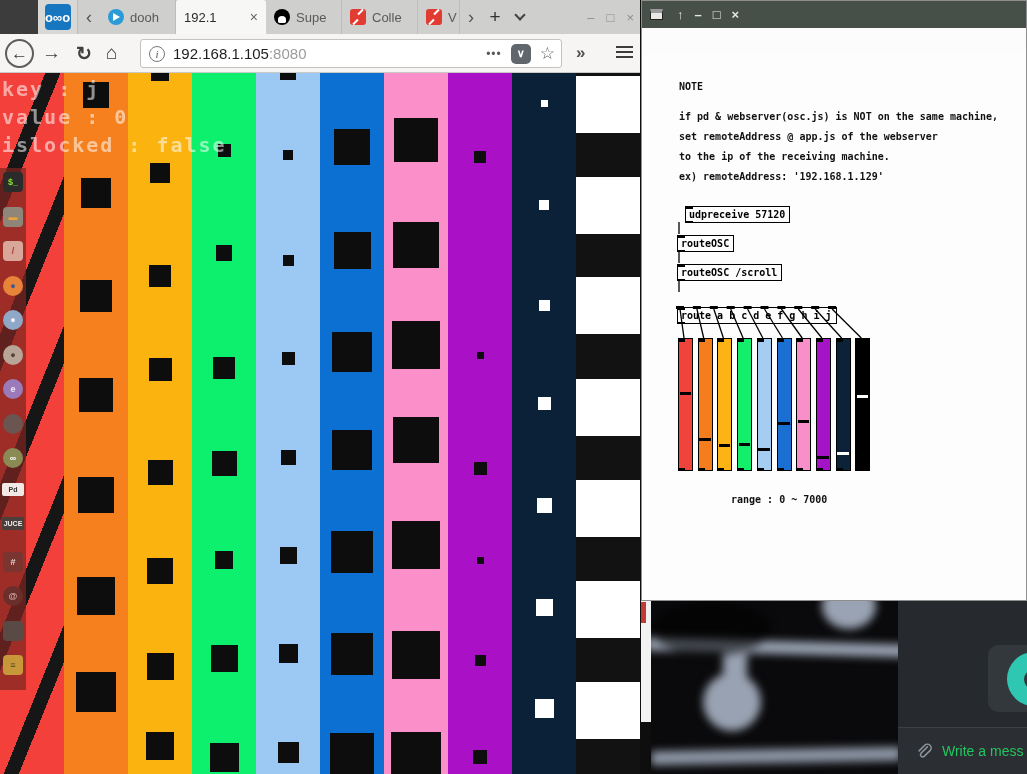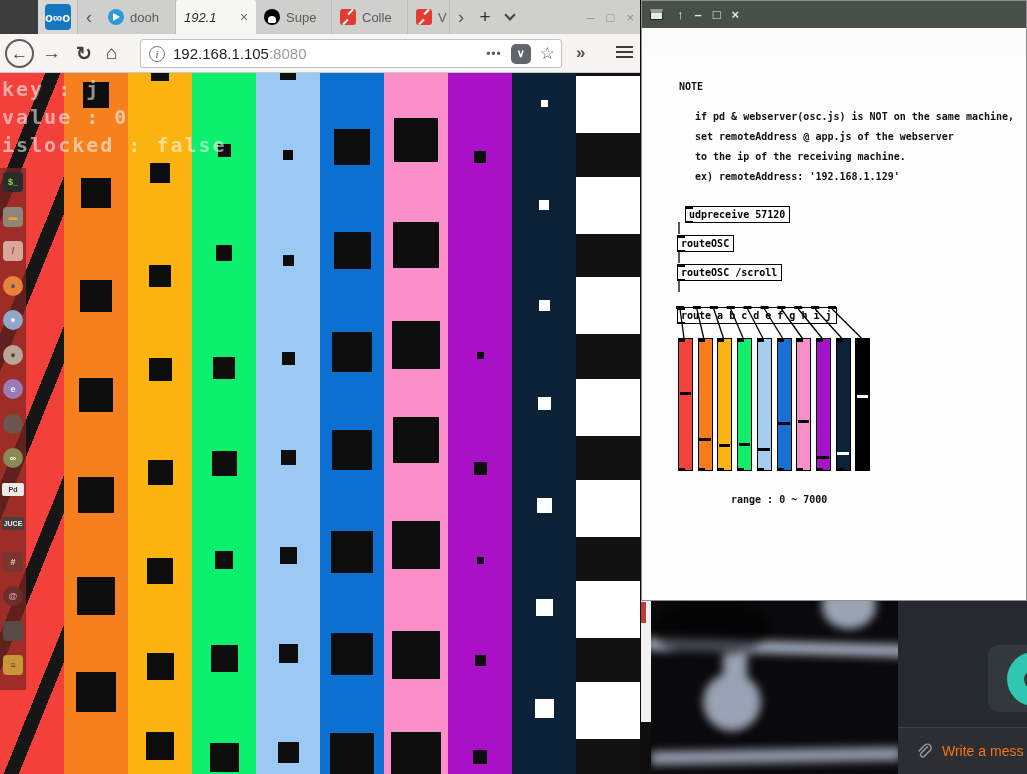--- a/index.html
+++ b/index.html
@@ -9,21 +9,21 @@
 
   
   #browser { position:absolute; left:0; top:0; width:640px; height:774px; background:#d2d2d0; }
   #tabbar { position:absolute; left:0; top:0; width:640px; height:34px; background:#cfcfcd; }
   .corner-block { position:absolute; left:0; top:0; width:38px; height:34px; background:#3c3c3c; }
   #tabstrip { position:absolute; left:38px; top:0; height:34px; display:flex; align-items:center; }
   .pinned-tab { width:40px; height:34px; display:flex; align-items:center; justify-content:center; background:#d8d8d6; border-right:1px solid #bcbcba; }
   .oc-icon { width:26px; height:26px; background:#1677c0; border-radius:4px; color:#fff; font-weight:bold; font-size:13px; display:flex; align-items:center; justify-content:center; }
   .tab-scroll { width:22px; height:34px; display:flex; align-items:center; justify-content:center; color:#555; font-size:18px; }
   .tab { position:relative; height:34px; display:flex; align-items:center; gap:6px; padding:0 8px; width:76px; overflow:hidden; border-right:1px solid #bdbdbb; color:#5a5a5a; font-size:13px; }
-  .tab.active { background:#f7f7f5; border-right:none; border-radius:3px 3px 0 0; color:#2b2b2b; width:80px;font-style:italic; }
+  .tab.active { background:#f7f7f5; border-right:none; border-radius:3px 3px 0 0; color:#2b2b2b; width:90px; }
   .tab.narrow { width:42px; }
   .tab .close { margin-left:auto; color:#666; font-size:14px; }
   .fav { width:16px; height:16px; flex:0 0 16px; position:relative; }
   .fav.doo { background:#2a9bd6; border-radius:50%; }
   .fav.doo .tri { position:absolute; left:5px; top:4px; width:0; height:0; border-left:7px solid #fff; border-top:4px solid transparent; border-bottom:4px solid transparent; }
   .fav.gh { background:#000; border-radius:50%; }
   .fav.gh .blob { position:absolute; left:4px; bottom:2px; width:8px; height:7px; background:#fff; border-radius:50% 50% 20% 20%; }
   .fav.red { background:#e23b31; border-radius:3px; }
   .fav.red .s1 { position:absolute; right:2px; top:2px; width:7px; height:2px; background:#fff; transform:rotate(-45deg); }
   .fav.red .s2 { position:absolute; left:2px; bottom:2px; width:7px; height:2px; background:#fff; transform:rotate(-45deg); }
@@ -83,21 +83,21 @@
   #sliver { position:absolute; left:641px; top:601px; width:10px; height:121px; background:#f2f2f2; }
   #sliver .redrect { position:absolute; left:0; top:1px; width:5px; height:21px; background:#c23a34; }
   #video { position:absolute; left:651px; top:601px; width:247px; height:173px; background:#0a0a0c; overflow:hidden; }
   #video .art { position:absolute; inset:0; filter:blur(4px); }
   .vb { position:absolute; background:#99a2b2; }
   #chat { position:absolute; left:898px; top:601px; width:129px; height:173px; background:#26292d; overflow:hidden; }
   .chat-tile { position:absolute; left:90px; top:44px; width:60px; height:67px; background:#33383c; border-radius:10px; }
   .teal-circle { position:absolute; left:109px; top:51px; width:54px; height:54px; border-radius:50%; background:#2fc7b2; }
   .teal-hole { position:absolute; left:126px; top:68px; width:21px; height:21px; border-radius:50%; background:#33383c; }
   .chat-input { position:absolute; left:0; top:126px; width:129px; height:47px; background:#2b2f33; border-top:1px solid #3d4145; display:flex; align-items:center; }
-  .chat-placeholder { color:#f97316; font-size:14px; white-space:nowrap; }
+  .chat-placeholder { color:#22c55e; font-size:14px; white-space:nowrap; }
 </style>
 </head>
 <body>
 
 <div id="screen">
 
   <div id="browser">
     <div id="tabbar">
       <div class="corner-block"></div>
       <div id="tabstrip">
@@ -285,21 +285,21 @@
       <div class="pd-title-icon"></div>
       <div class="pd-title-btns">
           <span>↑</span>
           <span>–</span>
           <span>□</span>
           <span>×</span>
         </div>
     </div>
     <div class="pd-canvas">
       <div class="pd-text" style="left:36px; top:23px;">NOTE</div>
-      <div class="pd-text" id="pd-note-lines" style="left:36px; top:53px;margin-left:16px;">if pd &amp; webserver(osc.js) is NOT on the same machine,
+      <div class="pd-text" id="pd-note-lines" style="left:36px; top:53px;">if pd &amp; webserver(osc.js) is NOT on the same machine,
 set remoteAddress @ app.js of the webserver
 to the ip of the receiving machine.
 ex) remoteAddress: '192.168.1.129'</div>
       <div id="pd-objects">
           <div class="pd-obj" style="left: 42px; top: 152px;">udpreceive 57120</div>
           <div class="pd-obj" style="left: 34px; top: 181px;">routeOSC</div>
           <div class="pd-obj" style="left: 34px; top: 210px;">routeOSC /scroll</div>
           <div class="pd-obj" style="left: 34px; top: 253px;">route a b c d e f g h i j</div>
         </div>
       <div id="pd-sliders">

